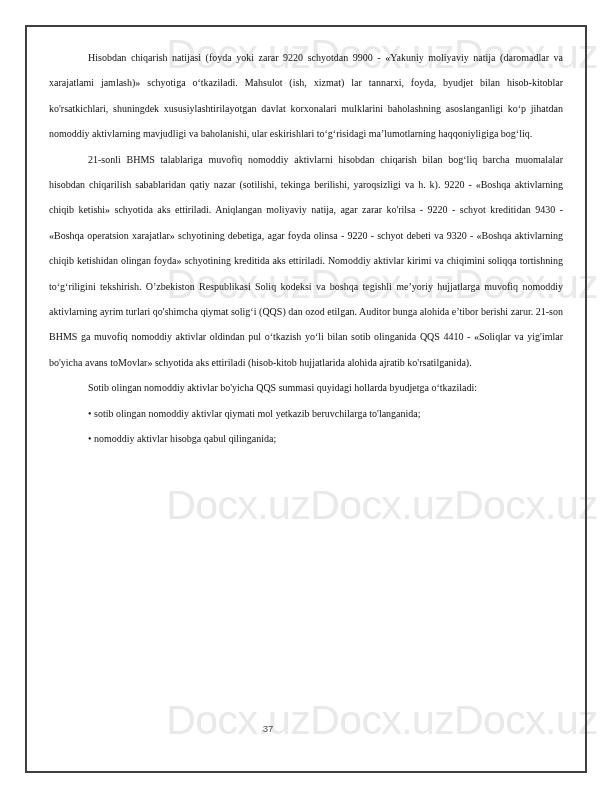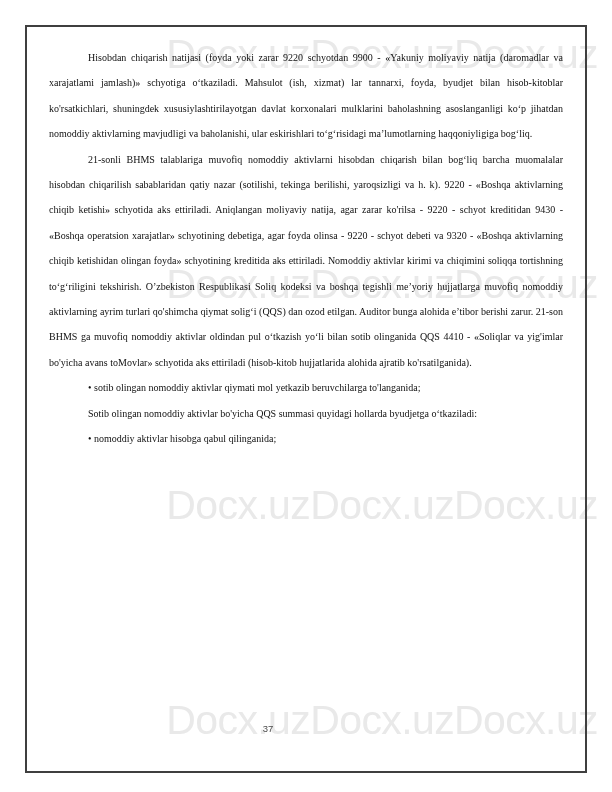--- a/index.html
+++ b/index.html
@@ -117,18 +117,18 @@
       <span class="watermark-text">Docx.uz</span>
       <span class="watermark-text">Docx.uz</span>
     </div>
   </div>
 
 <div id="page-frame"></div>
 
 <div id="doc-body">
     <p class="para">Hisobdan chiqarish natijasi (foyda yoki zarar 9220 schyotdan 9900 - «Yakuniy moliyaviy natija (daromadlar va xarajatlami jamlash)» schyotiga o‘tkaziladi. Mahsulot (ish, xizmat) lar tannarxi, foyda, byudjet bilan hisob-kitoblar ko'rsatkichlari, shuningdek xususiylashtirilayotgan davlat korxonalari mulklarini baholashning asoslanganligi ko‘p jihatdan nomoddiy aktivlarning mavjudligi va baholanishi, ular eskirishlari to‘g‘risidagi ma’lumotlarning haqqoniyligiga bog‘liq.</p>
     <p class="para">21-sonli BHMS talablariga muvofiq nomoddiy aktivlarni hisobdan chiqarish bilan bog‘liq barcha muomalalar hisobdan chiqarilish sabablaridan qatiy nazar (sotilishi, tekinga berilishi, yaroqsizligi va h. k). 9220 - «Boshqa aktivlarning chiqib ketishi» schyotida aks ettiriladi. Aniqlangan moliyaviy natija, agar zarar ko'rilsa - 9220 - schyot kreditidan 9430 - «Boshqa operatsion xarajatlar» schyotining debetiga, agar foyda olinsa - 9220 - schyot debeti va 9320 - «Boshqa aktivlarning chiqib ketishidan olingan foyda» schyotining kreditida aks ettiriladi. Nomoddiy aktivlar kirimi va chiqimini soliqqa tortishning to‘g‘riligini tekshirish. O’zbekiston Respublikasi Soliq kodeksi va boshqa tegishli me’yoriy hujjatlarga muvofiq nomoddiy aktivlarning ayrim turlari qo'shimcha qiymat solig‘i (QQS) dan ozod etilgan. Auditor bunga alohida e’tibor berishi zarur. 21-son BHMS ga muvofiq nomoddiy aktivlar oldindan pul o‘tkazish yo‘li bilan sotib olinganida QQS 4410 - «Soliqlar va yig'imlar bo'yicha avans toMovlar» schyotida aks ettiriladi (hisob-kitob hujjatlarida alohida ajratib ko'rsatilganida).</p>
+    <p class="para">Sotib olingan nomoddiy aktivlar bo'yicha QQS summasi quyidagi hollarda byudjetga o‘tkaziladi:</p>
     <p class="para bullet-indented">•   sotib olingan nomoddiy aktivlar qiymati mol yetkazib beruvchilarga to'langanida;</p>
-    <p class="para">Sotib olingan nomoddiy aktivlar bo'yicha QQS summasi quyidagi hollarda byudjetga o‘tkaziladi:</p>
     <p class="para bullet-indented">• nomoddiy aktivlar hisobga qabul qilinganida;</p>
   </div>
 
 <div id="page-number">37</div>
 
 </body></html>

